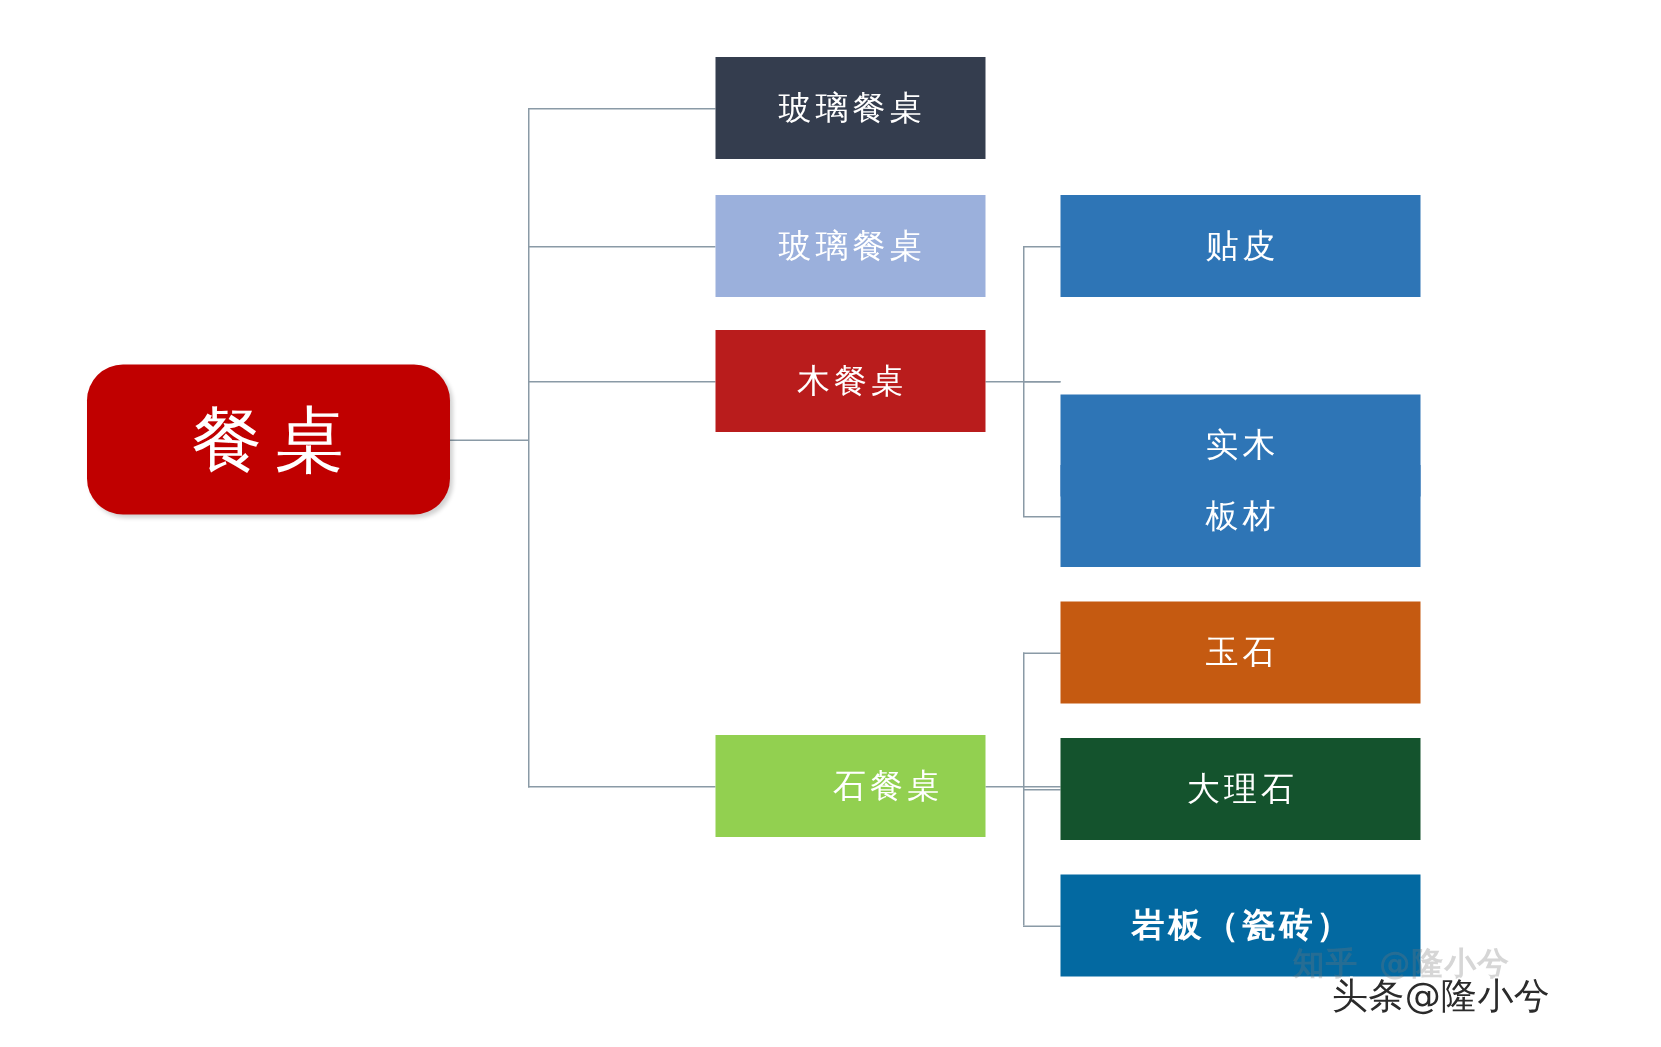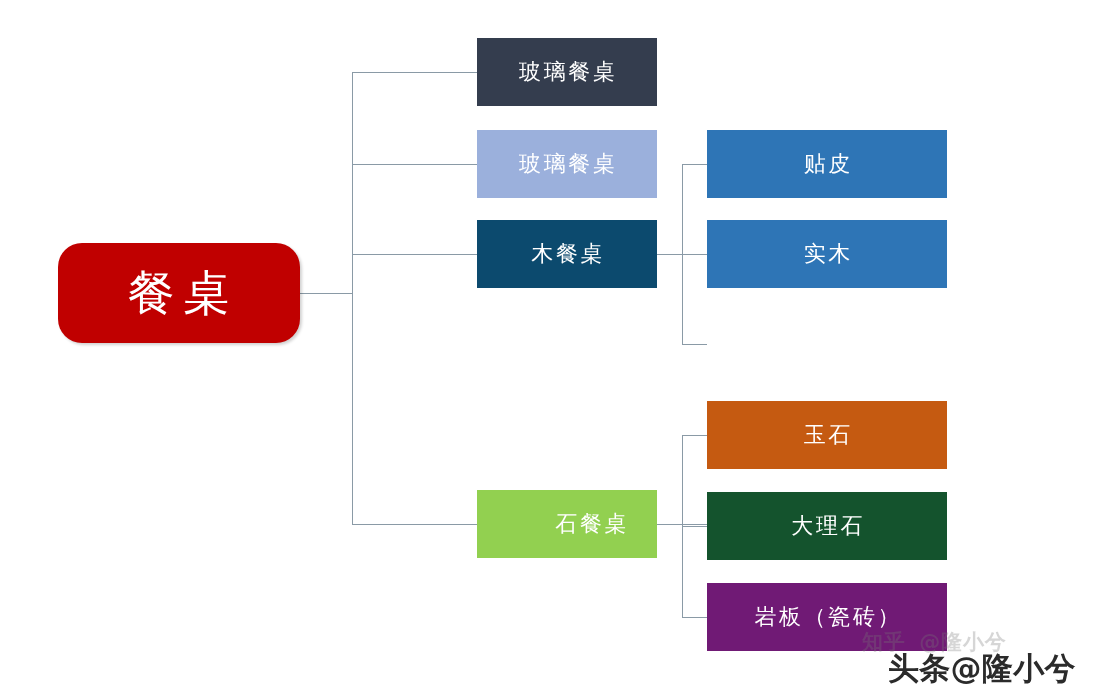--- a/index.html
+++ b/index.html
@@ -85,23 +85,23 @@
     top: 628px;
     font-size: 21px;
     color: rgba(120,120,120,0.30);
     letter-spacing: 0.04em;
     font-weight: 700;
   }
   .wm-faint .wm-sep { letter-spacing: 0.3em; }
   .wm-bold {
     left: 888px;
     top: 648px;
-    font-size: 31px;
+    font-size: 24px;
     color: #2b2b2b;
-    font-weight: 700;
+    font-weight: 400;
     letter-spacing: 0.01em;
     text-shadow:
        1.2px 0 0 #ffffff, -1.2px 0 0 #ffffff,
        0 1.2px 0 #ffffff, 0 -1.2px 0 #ffffff,
        1px 1px 0 #ffffff, -1px -1px 0 #ffffff,
        1px -1px 0 #ffffff, -1px 1px 0 #ffffff;
   }
 </style>
 </head>
 <body>
@@ -134,46 +134,49 @@
   </div>
 
   <div class="node node-l2 n-metal" style="background:#343D4E;">
     <span>玻璃餐桌</span>
   </div>
 
   <div class="node node-l2 n-glass" style="background:#9BB0DC;">
     <span>玻璃餐桌</span>
   </div>
 
-  <div class="node node-l2 n-wood" style="background:#0c4a6e;">
+  <div class="node node-l2 n-wood" style="background:#b91c1c;">
     <span>木餐桌</span>
   </div>
 
   <div class="node node-l2 n-stone" style="background:#92D050;">
     <span>石餐桌</span>
   </div>
 
   <div class="node node-l3 n-veneer" style="background:#2E75B6;">
     <span>贴皮</span>
   </div>
 
-  <div class="node node-l3 n-solid" style="background:#2E75B6;">
+  <div class="node node-l3 n-solid" style="background:#2E75B6;margin-top:43px;">
     <span>实木</span>
   </div>
 
+  <div class="node node-l3 n-board" style="background:#2E75B6;">
+    <span>板材</span>
+  </div>
 
   <div class="node node-l3 n-jade" style="background:#C55A11;">
     <span>玉石</span>
   </div>
 
   <div class="node node-l3 n-marble" style="background:#14532d;">
     <span>大理石</span>
   </div>
 
-  <div class="node node-l3 n-rock" style="background:#701a75;">
+  <div class="node node-l3 n-rock" style="background:#0369a1;font-weight:bold;">
     <span>岩板（瓷砖）</span>
   </div>
 
   <div class="watermark wm-faint">
     <span>知乎</span><span class="wm-sep">&nbsp;</span><span>@隆小兮</span>
   </div>
 
   <div class="watermark wm-bold">
     <span>头条@隆小兮</span>
   </div>

